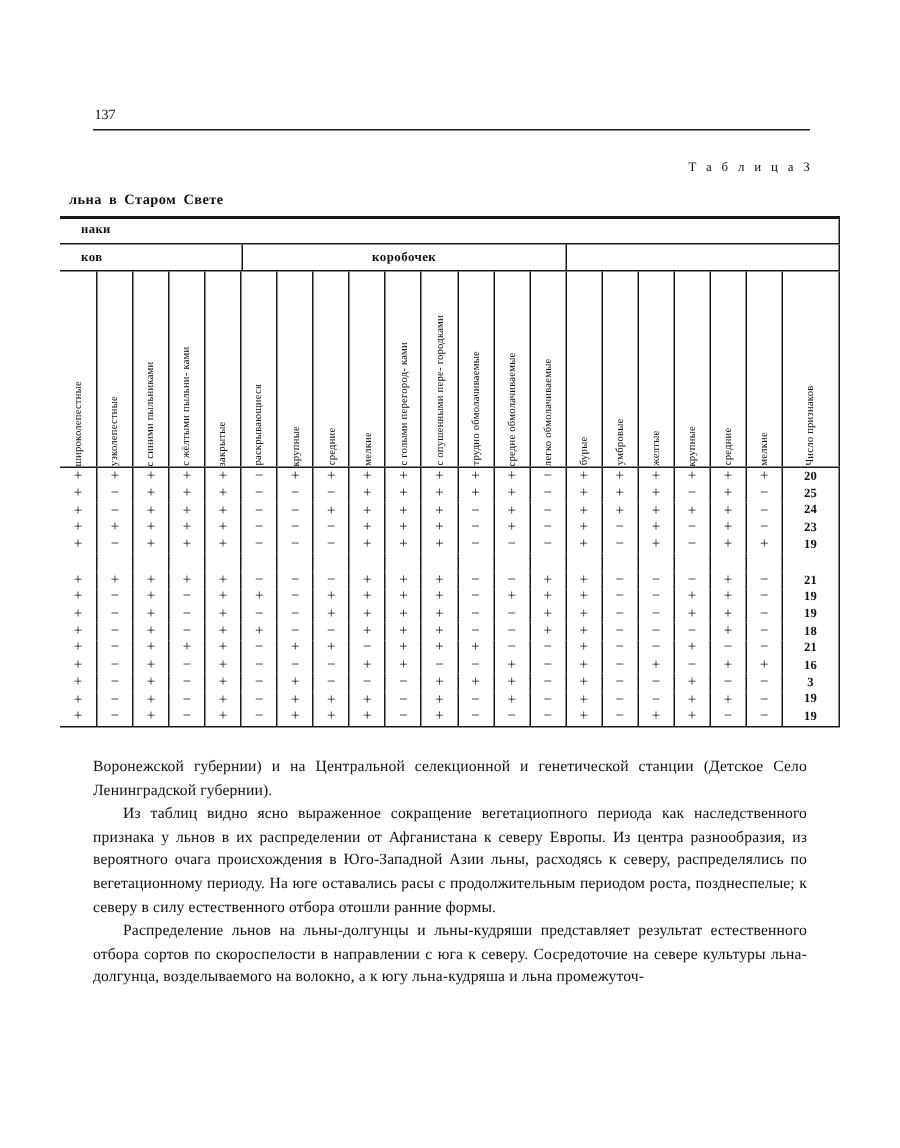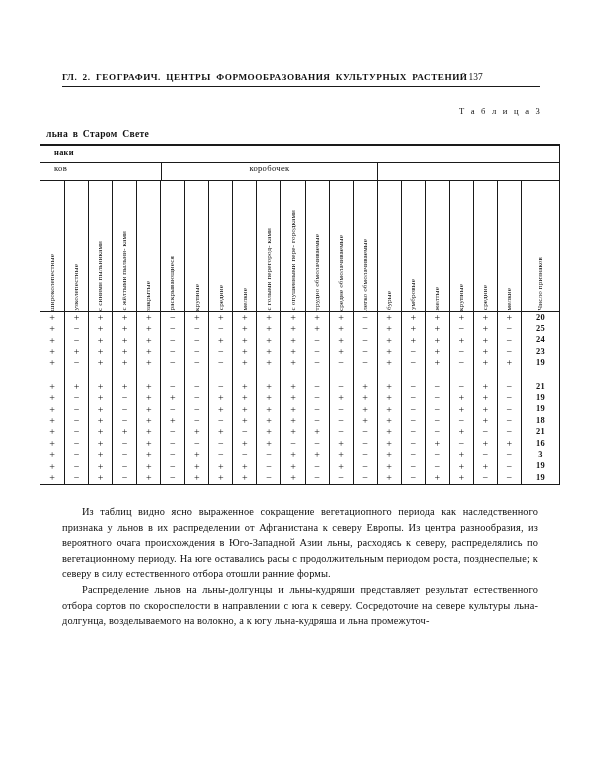--- a/index.html
+++ b/index.html
@@ -101,22 +101,23 @@
     letter-spacing: 0.3px;
   }
 
   .group-row {
     display: flex;
     height: 17px;
     border-right: 1px solid #1a1a1a;
   }
   .group-cell {
     display: flex;
+    align-items: center;
     font-size: 8.6px;
-    font-weight: normal;
+    font-weight: bold;
     letter-spacing: 0.3px;
     border-left: 1px solid #1a1a1a;
     box-sizing: border-box;
   }
   .group-cell.first {
     border-left: none;
     padding-left: 14px;
     justify-content: flex-start;
   }
   .group-cell.mid { justify-content: center; }
@@ -196,21 +197,20 @@
     letter-spacing: 0.1px;
   }
   .body-text p.indent { text-indent: 20px; }
 </style>
 </head>
 <body>
 
 <div class="page">
 
   <div class="running-head">
-    <span class="running-head-text">ГЛ. 2. ГЕОГРАФИЧ. ЦЕНТРЫ ФОРМООБРАЗОВАНИЯ КУЛЬТУРНЫХ РАСТЕНИЙ</span>
     <span class="page-number">137</span>
   </div>
   <div class="head-rule"></div>
 
   <div class="table-number">Т а б л и ц а   3</div>
   <div class="table-title">льна в Старом Свете</div>
 
   <div class="tbl-wrap">
     <div class="rule-thick"></div>
 
@@ -646,17 +646,18 @@
           <div class="dcell" style="width: 24.1px;">+</div>
           <div class="dcell" style="width: 24.1px;">−</div>
           <div class="dcell" style="width: 24.1px;">−</div>
           <div class="dcell count" style="width: 38px;">19</div>
         </div>
       </div>
     <div class="rule-thick"></div>
   </div>
 
   <div class="body-text" id="body-text">
+      <p class="">Воронежской губернии) и на Центральной селекционной и генетической станции (Детское Село Ленинградской губернии).</p>
       <p class="indent">Из таблиц видно ясно выраженное сокращение вегетациопного периода как наследственного признака у льнов в их распределении от Афганистана к северу Европы. Из центра разнообразия, из вероятного очага происхождения в Юго-Западной Азии льны, расходясь к северу, распределялись по вегетационному периоду. На юге оставались расы с продолжительным периодом роста, позднеспелые; к северу в силу естественного отбора отошли ранние формы.</p>
       <p class="indent">Распределение льнов на льны-долгунцы и льны-кудряши представляет результат естественного отбора сортов по скороспелости в направлении с юга к северу. Сосредоточие на севере культуры льна-долгунца, возделываемого на волокно, а к югу льна-кудряша и льна промежуточ-</p>
     </div>
 
 </div>
 
 </body></html>

